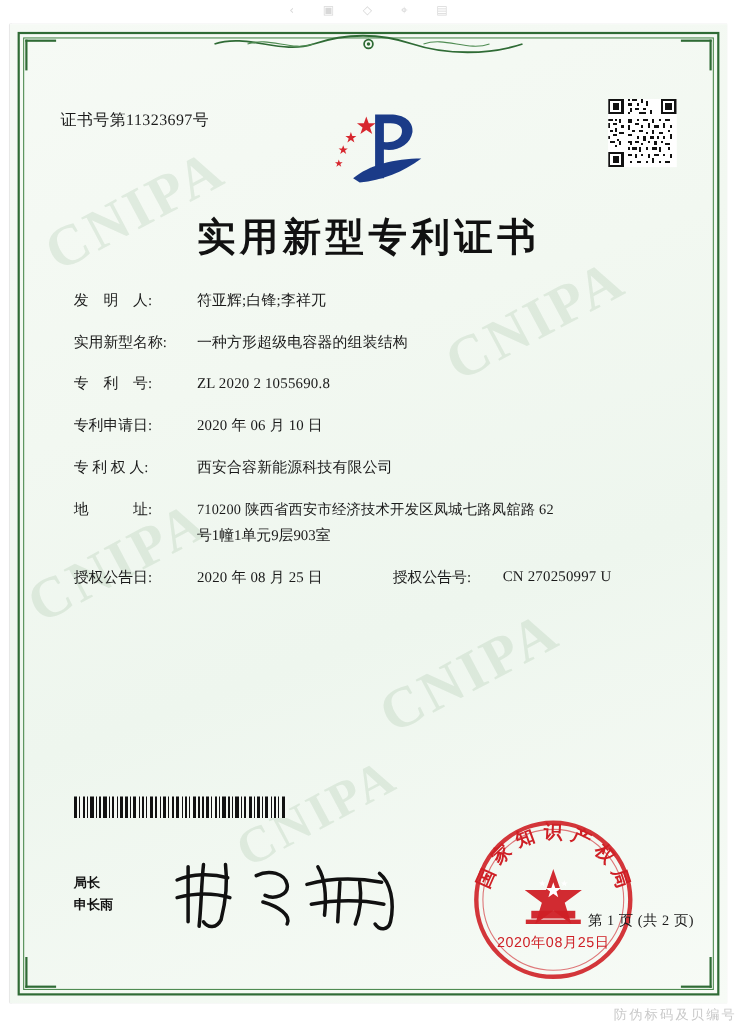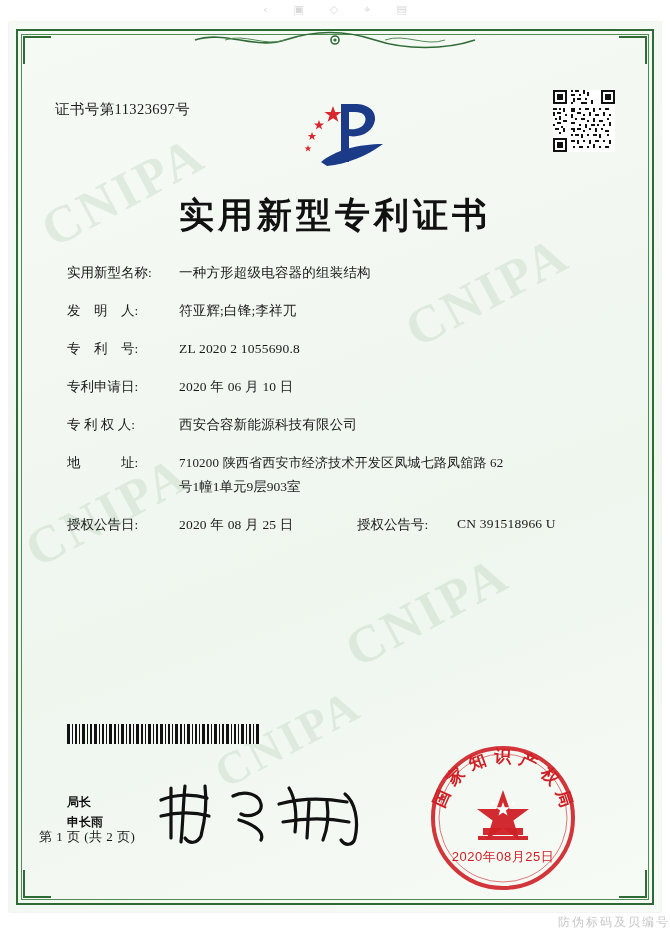--- a/index.html
+++ b/index.html
@@ -237,21 +237,21 @@
     left: 110px;
     top: 728px;
     width: 240px;
     height: 70px;
   }
 
   .footer {
     position: absolute;
     left: 0; right: 0;
     bottom: 36px;
-    text-align: left;
+    text-align: right;
     font-size: 13px;
     color: #1a1a1a;
     letter-spacing: .5px;
   }
 
   .bottom-note {
     position: absolute;
     left: 0; right: 0;
     bottom: 2px;
     text-align: right;
@@ -415,27 +415,27 @@
           <path d="M74 12 L80 12 C 88 12, 92 16, 90 22 C 88 28, 80 30, 74 29 Z" fill="#f4f8f3"></path>
           <path d="M46 62 C 60 50, 84 44, 108 44 C 92 56, 72 64, 52 66 Z" fill="#1b3b88"></path>
         </svg>
       </div>
 
       <div class="title">实用新型专利证书</div>
 
       <div class="fields">
 
         <div class="field-row">
+          <div class="f-label">发　明　人:</div>
+          <div class="f-value">符亚辉;白锋;李祥兀</div>
+        </div>
+
+        <div class="field-row">
           <div class="f-label">实用新型名称:</div>
           <div class="f-value">一种方形超级电容器的组装结构</div>
-        </div>
-
-        <div class="field-row">
-          <div class="f-label">发　明　人:</div>
-          <div class="f-value">符亚辉;白锋;李祥兀</div>
         </div>
 
         <div class="field-row">
           <div class="f-label">专　利　号:</div>
           <div class="f-value">ZL 2020 2 1055690.8</div>
         </div>
 
         <div class="field-row">
           <div class="f-label">专利申请日:</div>
           <div class="f-value">2020 年 06 月 10 日</div>
@@ -452,21 +452,21 @@
         </div>
         <div class="addr-second">号1幢1单元9层903室</div>
 
         <div class="grant-row">
           <div class="grant-left">
             <div class="f-label">授权公告日:</div>
             <div class="f-value">2020 年 08 月 25 日</div>
           </div>
           <div class="grant-right">
             <div class="f-label">授权公告号:</div>
-            <div class="f-value">CN 391518966 U</div>
+            <div class="f-value">CN 270250997 U</div>
           </div>
         </div>
 
       </div>
 
       <div class="barcode">
         <svg width="195" height="20" viewBox="0 0 195 20" shape-rendering="crispEdges">
           <rect width="195" height="20" fill="#f4f8f3"></rect>
           <g fill="#111">
             <rect x="0" y="0" width="3" height="20"></rect>

